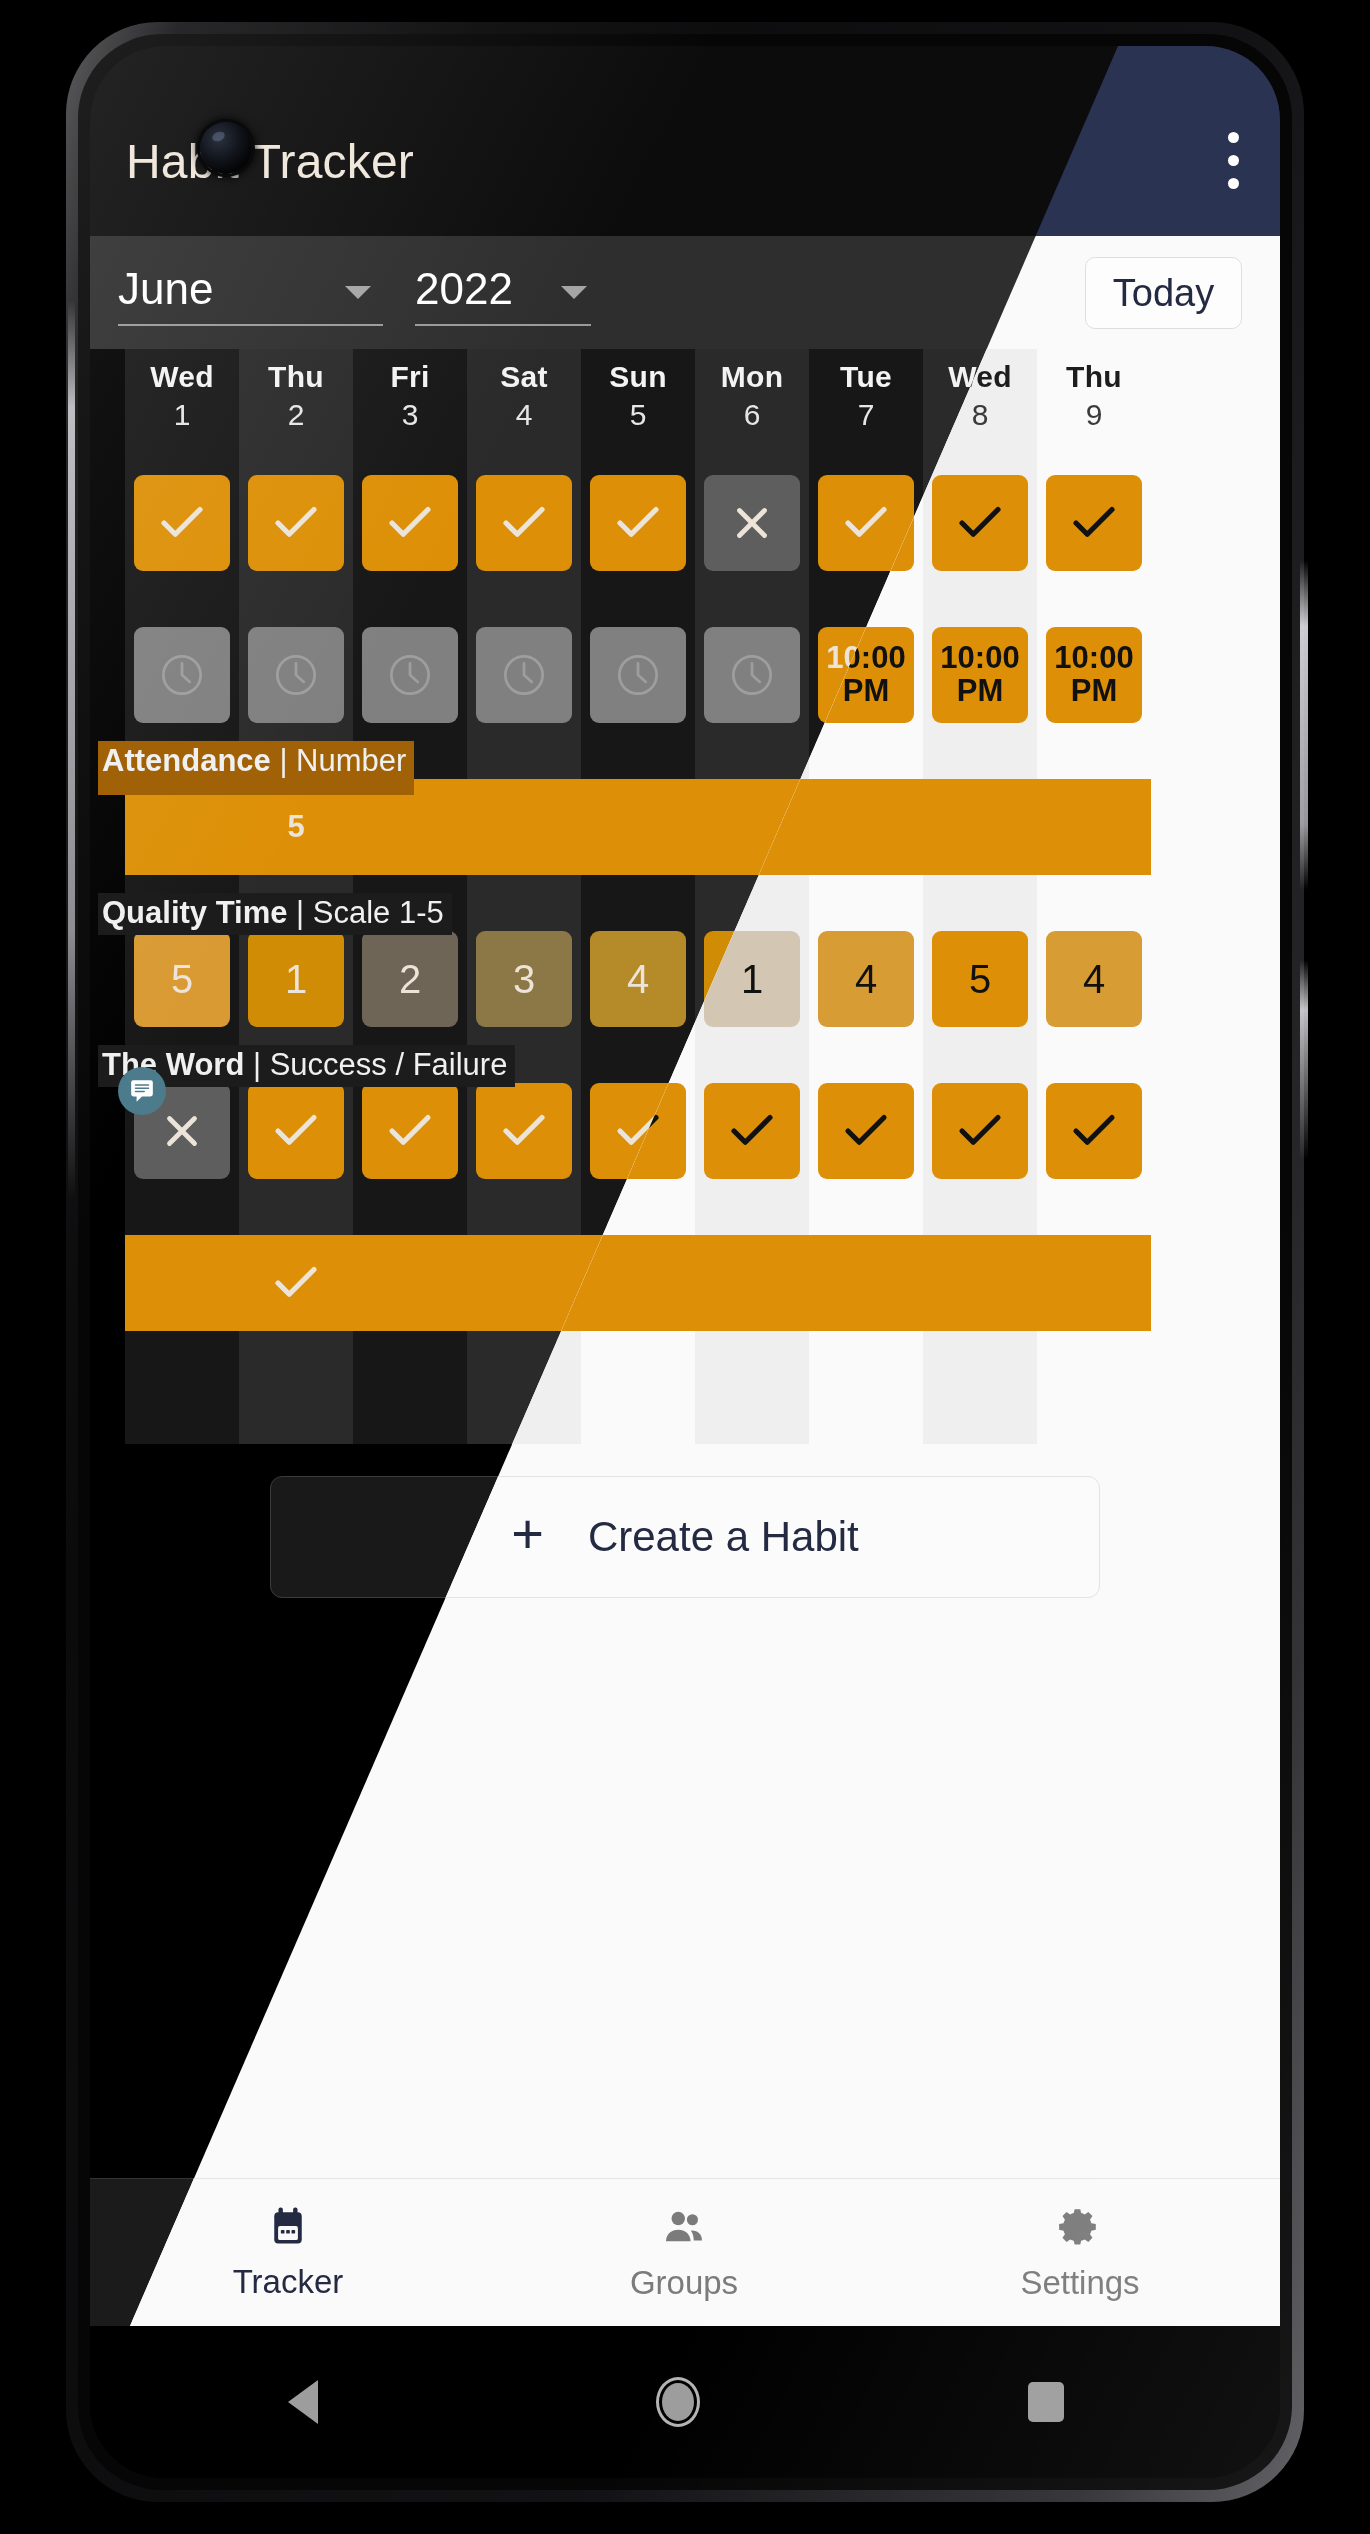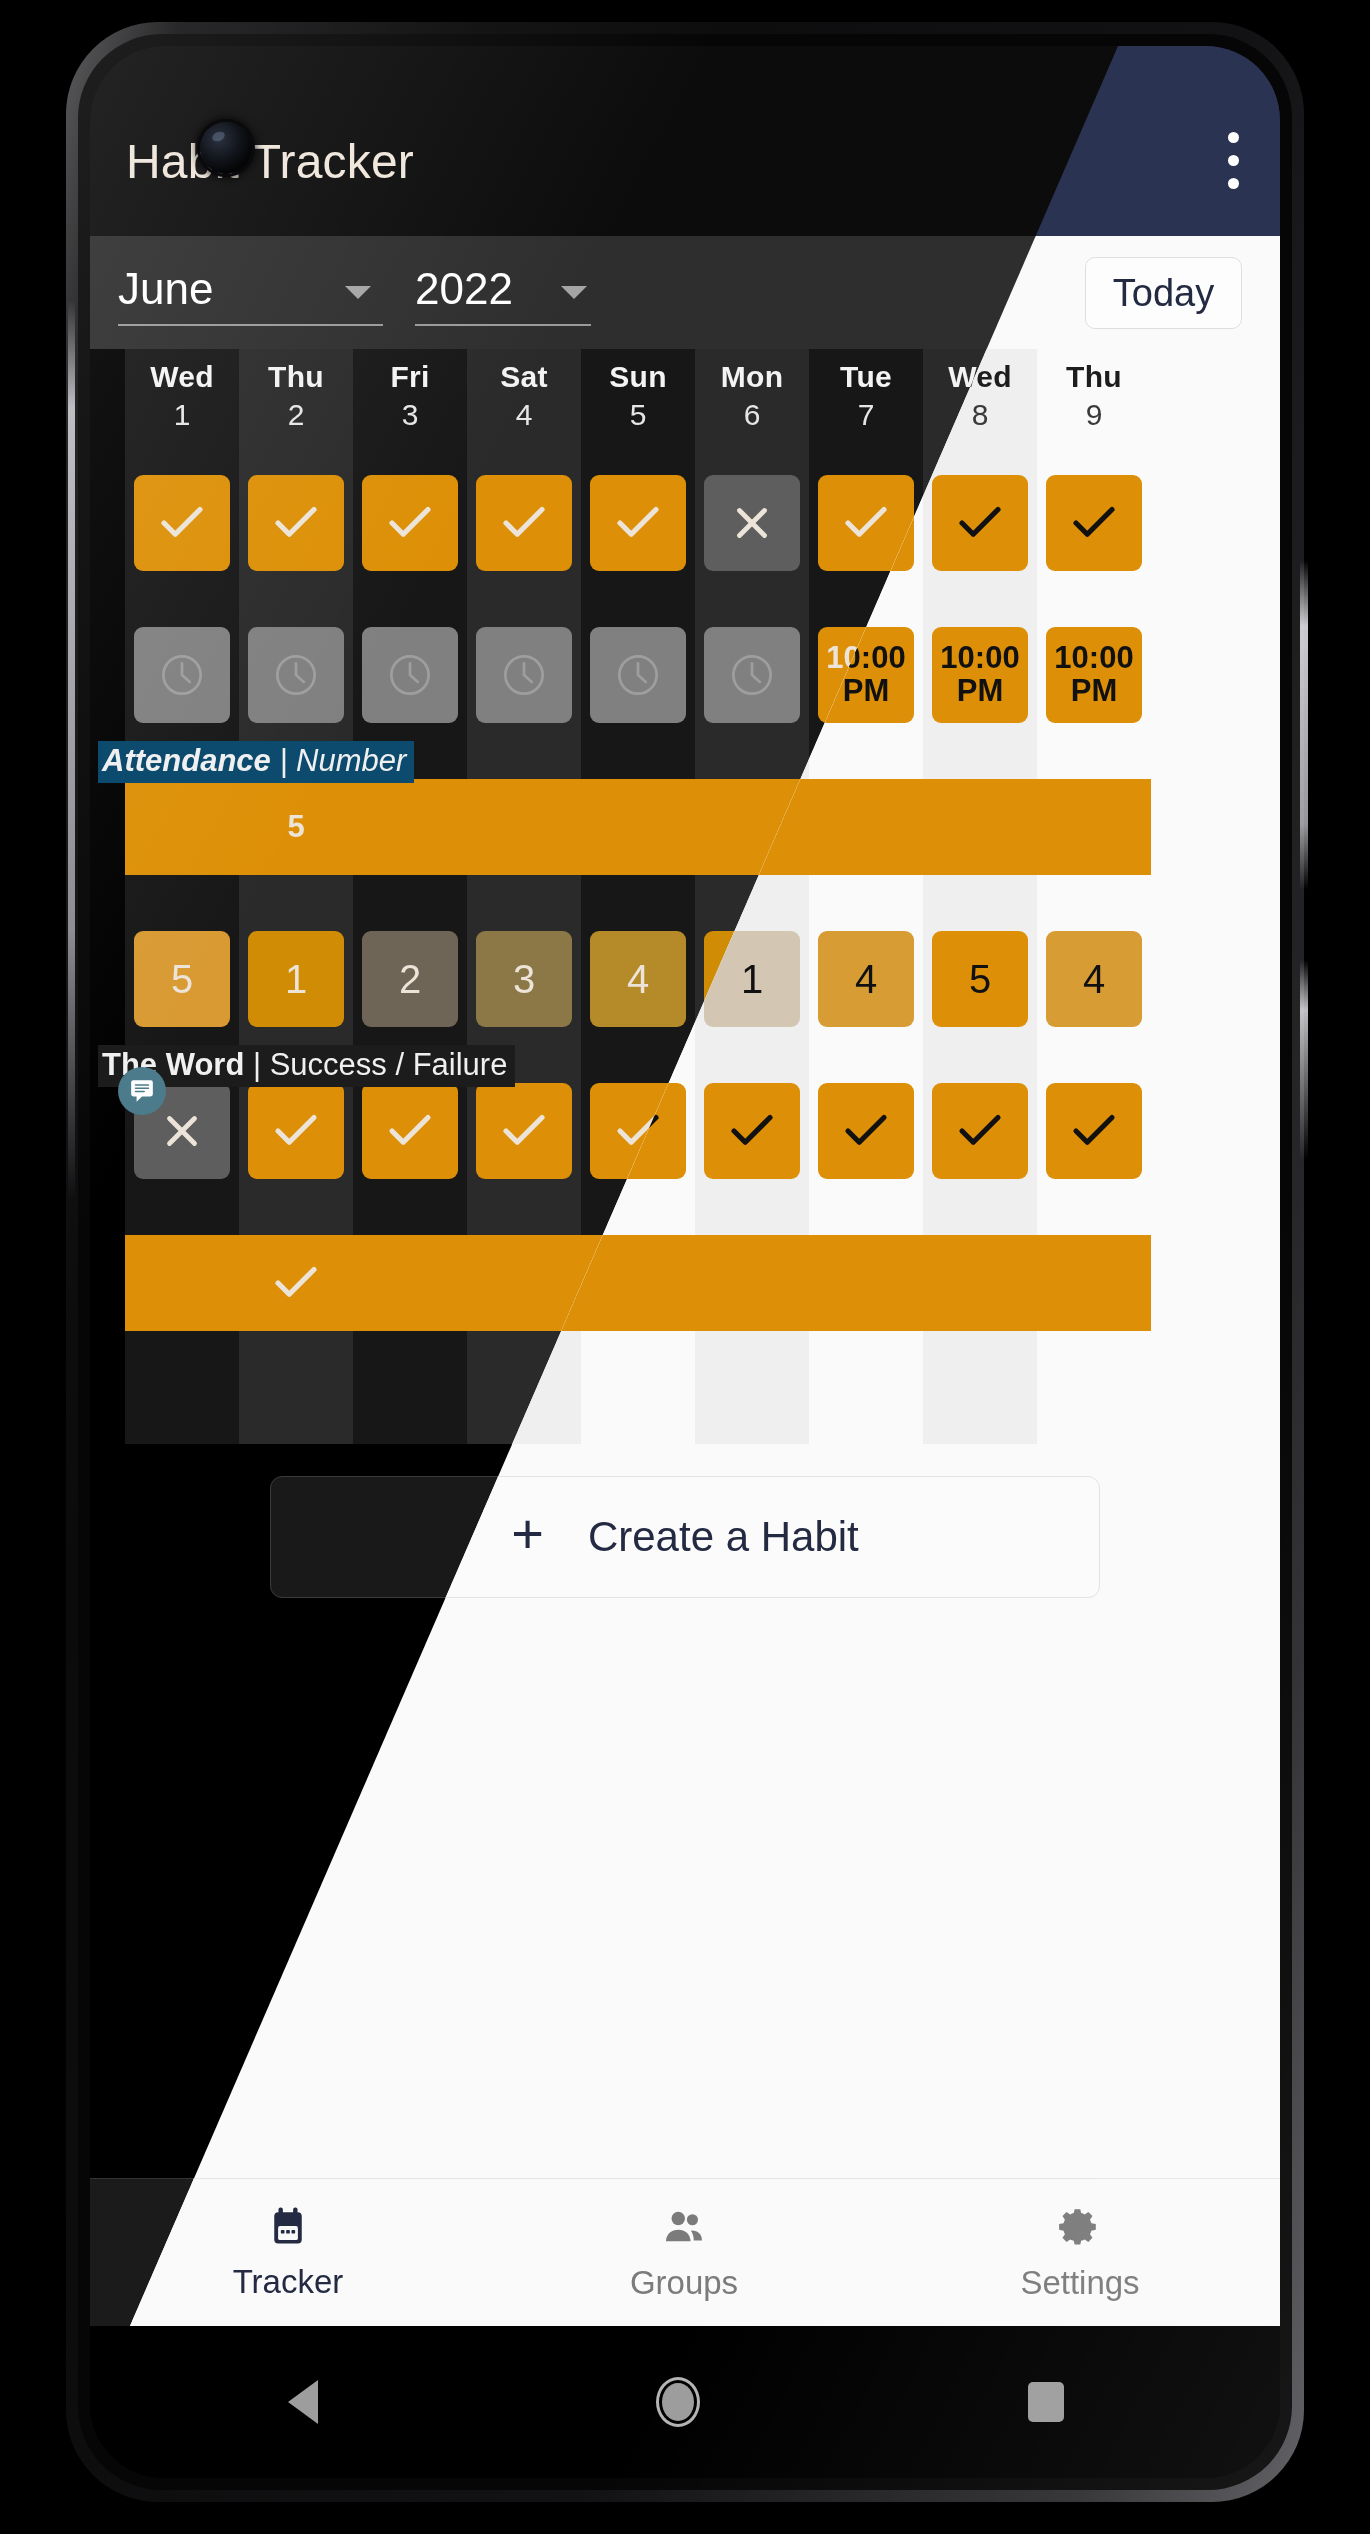--- a/index.html
+++ b/index.html
@@ -365,32 +365,33 @@
             </div>
             <div class="cell" style="top: 278px; left: 728px; background: rgb(221, 144, 7); color: rgb(236, 228, 216);">
               <div class="val-time">10:00<br>PM</div>
             </div>
             <div class="cell" style="top: 278px; left: 842px; background: rgb(221, 144, 7); color: rgb(236, 228, 216);">
               <div class="val-time">10:00<br>PM</div>
             </div>
             <div class="cell" style="top: 278px; left: 956px; background: rgb(221, 144, 7); color: rgb(236, 228, 216);">
               <div class="val-time">10:00<br>PM</div>
             </div>
-            <div class="rowlabel" style="top: 392px; background: #0c4a6e; padding: 2px 8px 4px 4px; left: 8px; font-style: italic;"><b>Attendance</b><span> | Number</span></div>
+            <div class="rowlabel" style="top: 392px; background: #a16207; padding: 2px 8px 16px 4px; left: 8px;"><b>Attendance</b><span> | Number</span></div>
             <div class="cell bar" style="top: 430px; left: 35px; background: rgb(221, 144, 7); color: rgb(236, 228, 216);"></div>
             <div class="cell bar" style="top: 430px; left: 149px; background: rgb(221, 144, 7); color: rgb(236, 228, 216);">
               <div class="val-time">5</div>
             </div>
             <div class="cell bar" style="top: 430px; left: 263px; background: rgb(221, 144, 7); color: rgb(236, 228, 216);"></div>
             <div class="cell bar" style="top: 430px; left: 377px; background: rgb(221, 144, 7); color: rgb(236, 228, 216);"></div>
             <div class="cell bar" style="top: 430px; left: 491px; background: rgb(221, 144, 7); color: rgb(236, 228, 216);"></div>
             <div class="cell bar" style="top: 430px; left: 605px; background: rgb(221, 144, 7); color: rgb(236, 228, 216);"></div>
             <div class="cell bar" style="top: 430px; left: 719px; background: rgb(221, 144, 7); color: rgb(236, 228, 216);"></div>
             <div class="cell bar" style="top: 430px; left: 833px; background: rgb(221, 144, 7); color: rgb(236, 228, 216);"></div>
             <div class="cell bar" style="top: 430px; left: 947px; background: rgb(221, 144, 7); color: rgb(236, 228, 216);"></div>
+            <div class="rowlabel" style="top: 544px; background: rgb(28, 28, 28); padding: 2px 8px 4px 4px; left: 8px;"><b>Quality Time</b><span> | Scale 1-5</span></div>
             <div class="cell" style="top: 582px; left: 44px; background: rgb(217, 154, 51); color: rgb(236, 228, 216);">
               <span>5</span>
             </div>
             <div class="cell" style="top: 582px; left: 158px; background: rgb(208, 140, 5); color: rgb(236, 228, 216);">
               <span>1</span>
             </div>
             <div class="cell" style="top: 582px; left: 272px; background: rgb(111, 101, 87); color: rgb(236, 228, 216);">
               <span>2</span>
             </div>
             <div class="cell" style="top: 582px; left: 386px; background: rgb(140, 119, 70); color: rgb(236, 228, 216);">

